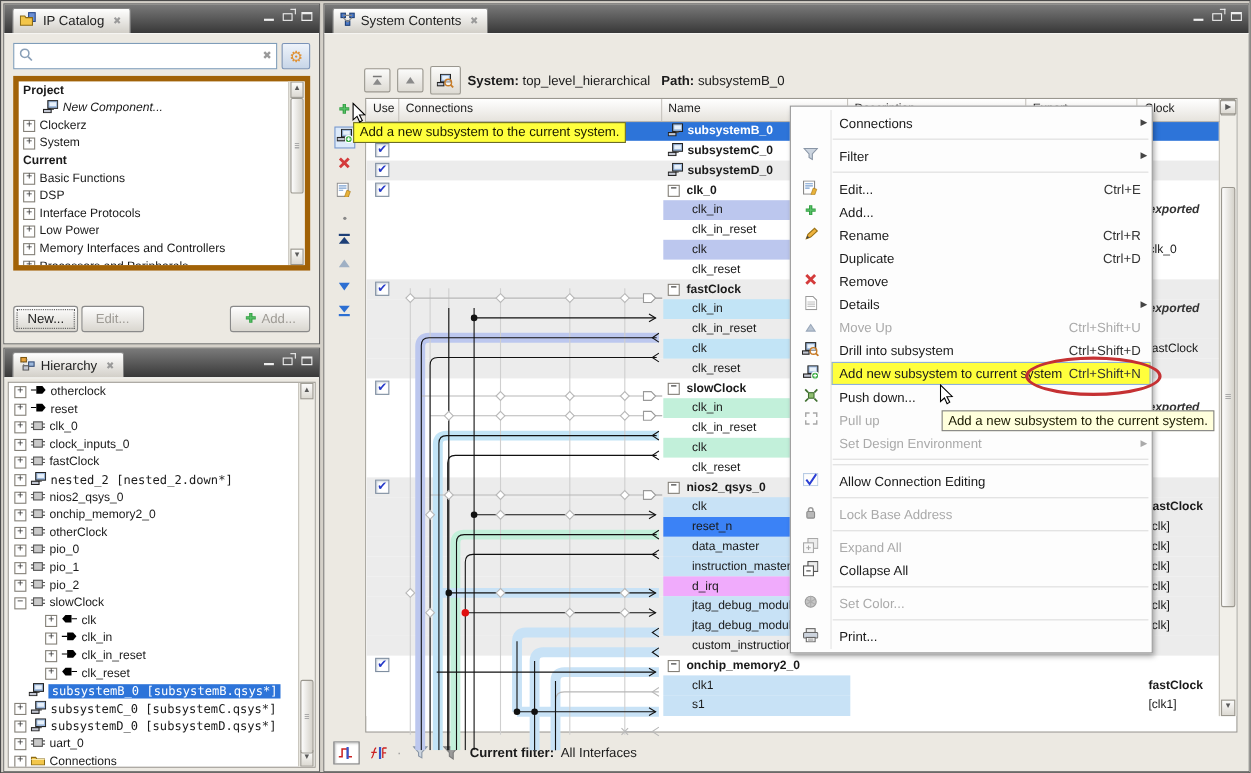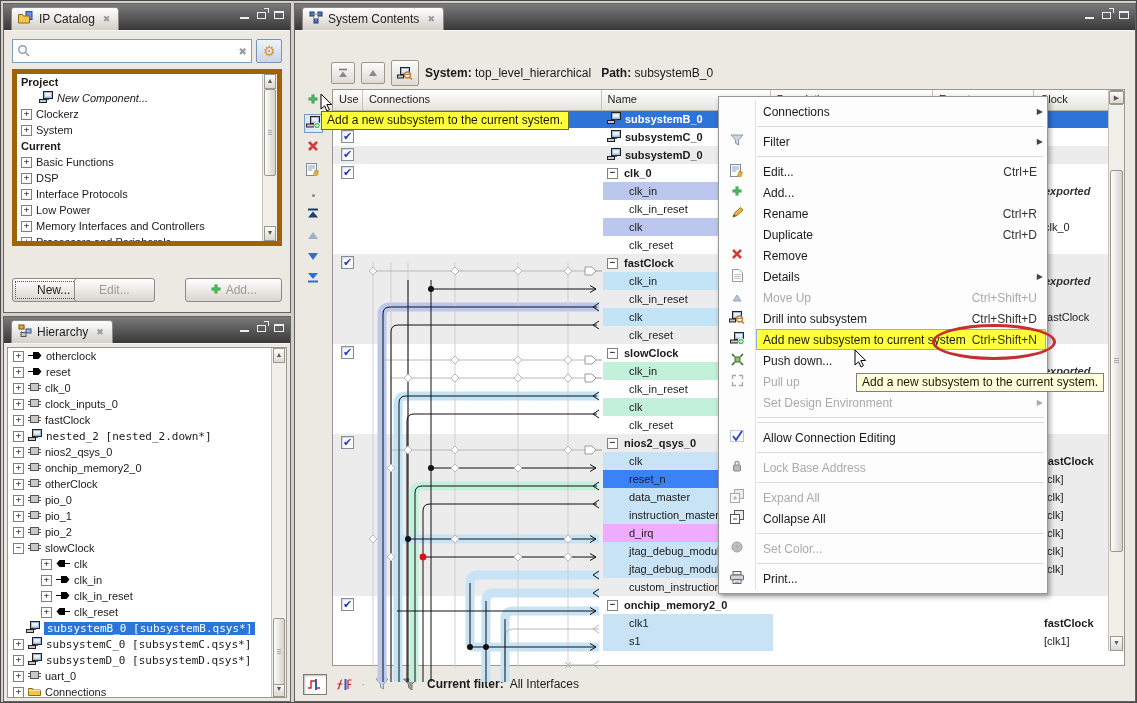--- a/index.html
+++ b/index.html
@@ -20,21 +20,21 @@
   .wb-flt::after{content:'';position:absolute;right:-4px;top:-5px;width:4px;height:4px;
                  border-top:1px solid #eee;border-right:1px solid #eee;}
   .wb-max{width:10px;height:8px;border:1px solid #eee;border-top:2px solid #eee;}
   .pbody{position:absolute;left:0;right:0;top:26px;bottom:0;background:#ece9e2;border-top:1px solid #f6f5f2;}
   
   .exp{display:inline-block;width:9px;height:9px;border:1px solid #848078;background:#fff;color:#333;
        font-size:9px;line-height:7px;text-align:center;flex:none;font-family:"DejaVu Sans Mono",monospace;}
   .cb{display:inline-block;width:13px;height:13px;border:1px solid #7f8ea0;background:#fff;box-sizing:border-box;
       color:#2438c8;font-size:11px;line-height:11px;text-align:center;box-shadow:inset 1px 1px 2px #ccd4dd;}
   .btn{height:24px;border:1px solid #8a8a8a;border-radius:3px;background:linear-gradient(#fefefe,#d9d6cf);
-       font-size:12px;color:#222;padding:0 24px;display:inline-flex;align-items:center;gap:4px;}
+       font-size:12px;color:#222;padding:0 12px;display:inline-flex;align-items:center;gap:4px;}
   .btn.dis{color:#9e9b95;}
   .scrol{position:absolute;background:#f1efe9;border-left:1px solid #c6c3bb;}
   .sthumb{position:absolute;left:1px;right:1px;background:linear-gradient(90deg,#fdfdfd,#d5d2ca);
           border:1px solid #9a978f;border-radius:2px;}
   .sarrow{position:absolute;left:1px;right:1px;height:13px;background:linear-gradient(#fcfcfb,#dcd9d2);
           border:1px solid #9a978f;color:#5a5a5a;font-size:7px;text-align:center;line-height:12px;}
   .grip{position:absolute;left:3px;right:3px;top:50%;height:5px;margin-top:-3px;
         background:repeating-linear-gradient(#aaa 0 1px,transparent 1px 2px);}
   
   #ip-panel{left:2px;top:2px;width:288px;height:310px;}

